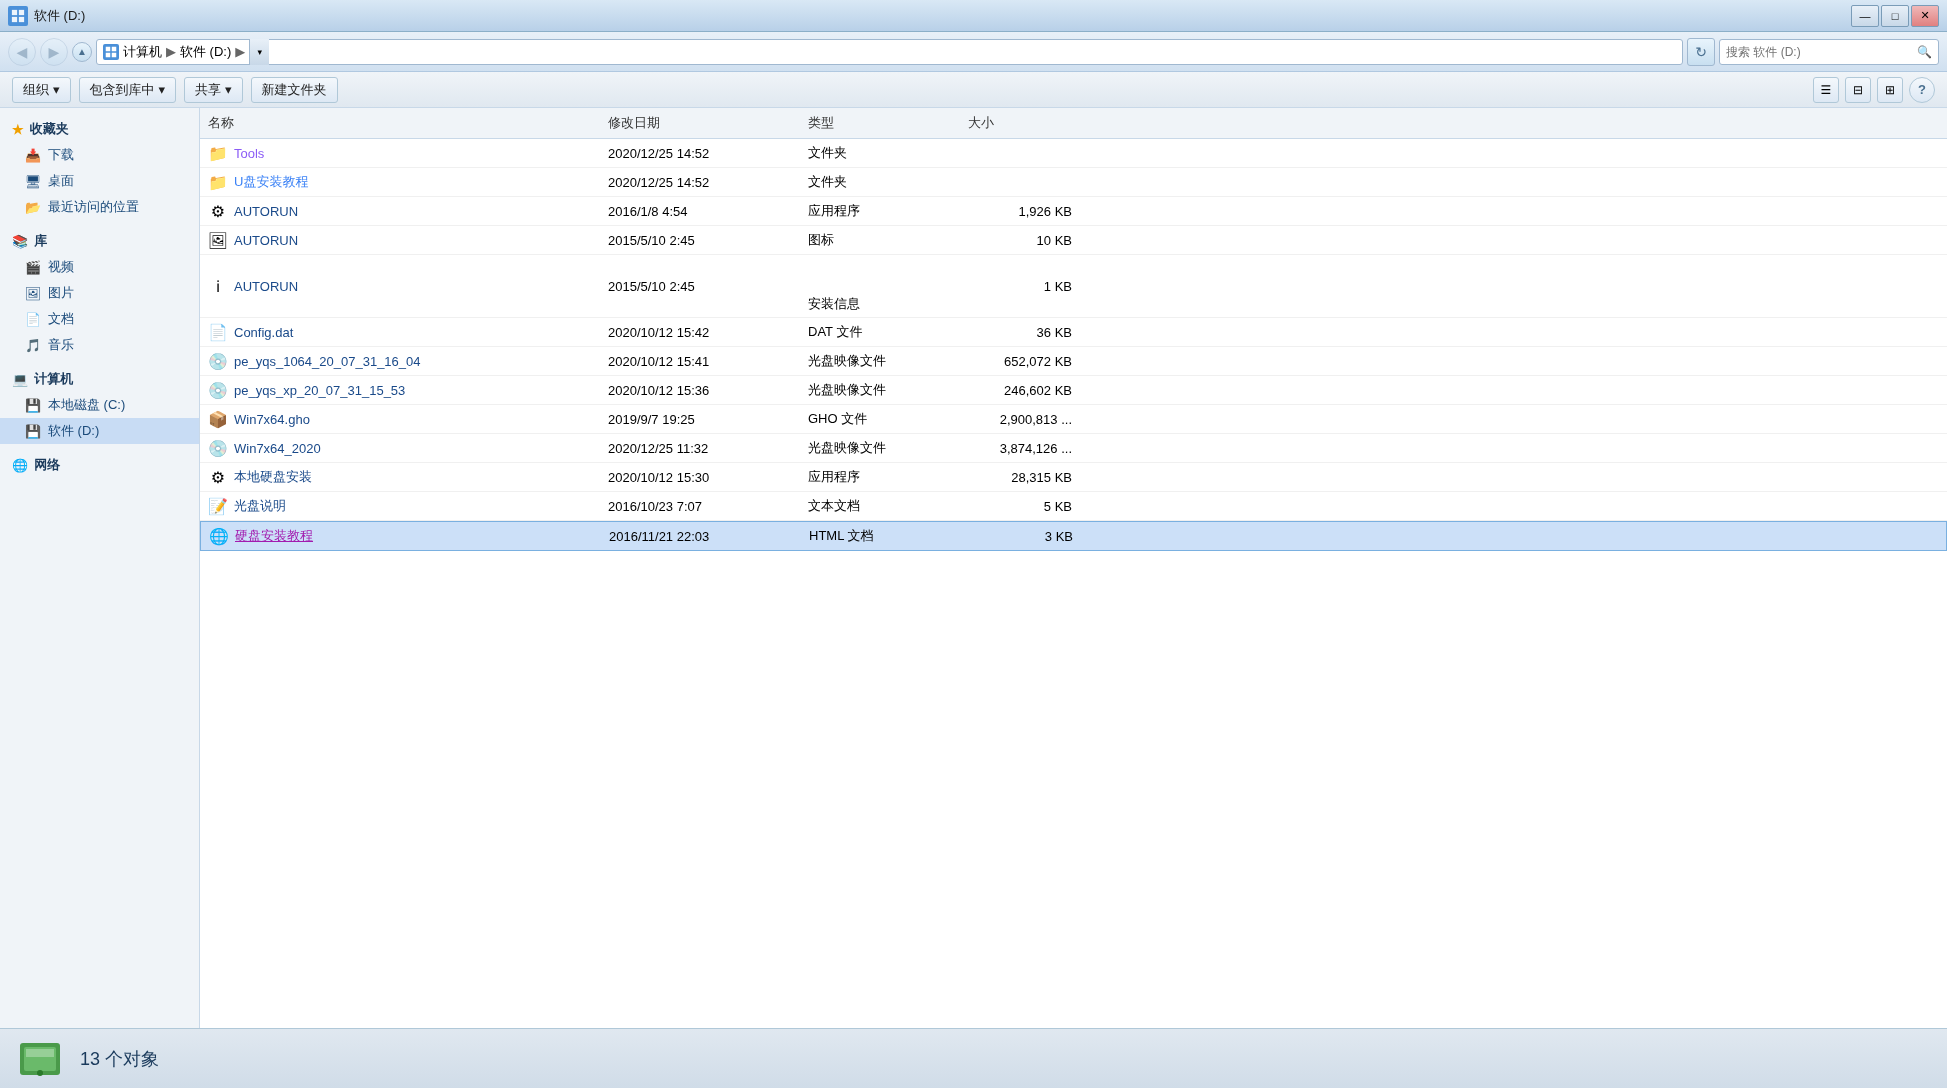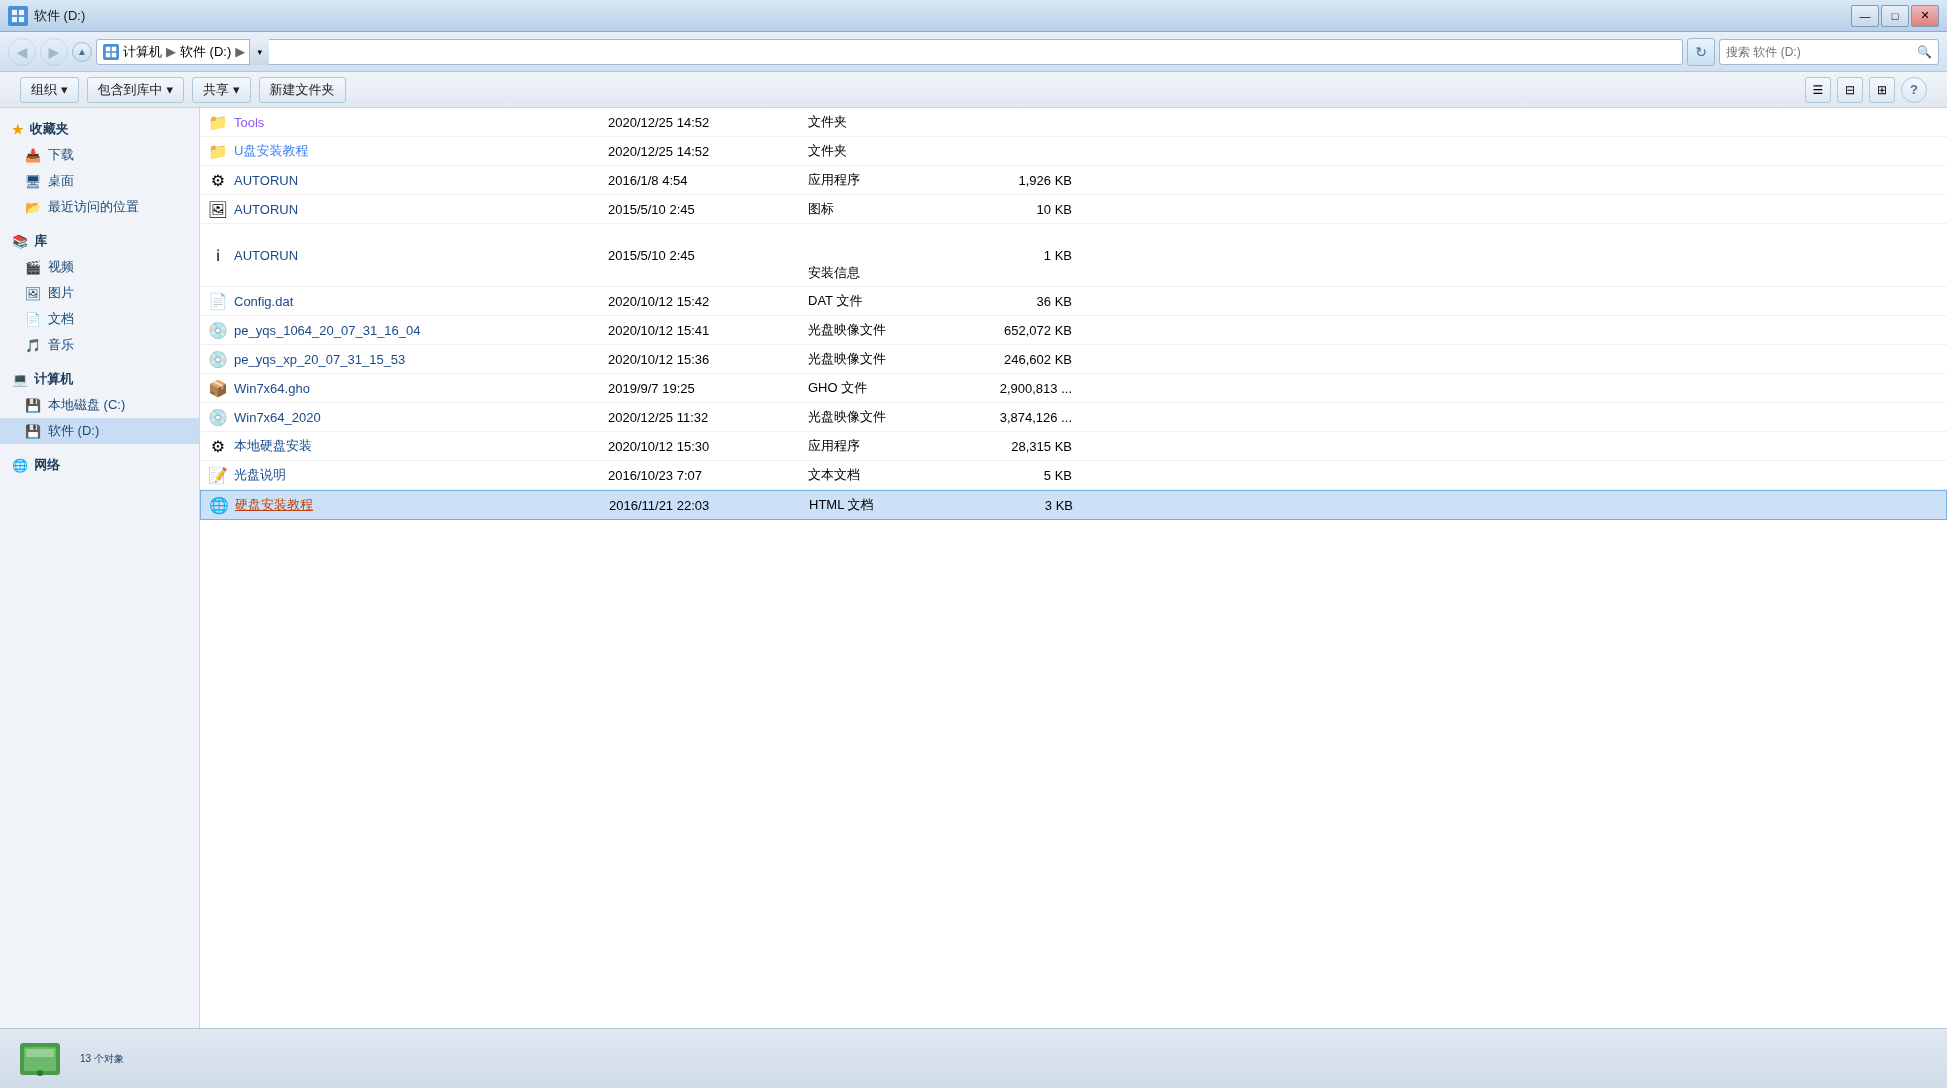--- a/index.html
+++ b/index.html
@@ -170,21 +170,21 @@
       font-size: 12px;
       cursor: pointer;
     }
 
     
     .toolbar {
       height: 36px;
       background: linear-gradient(to bottom, #f0f4f8, #e0e8f0);
       display: flex;
       align-items: center;
-      padding: 0 20px;
+      padding: 0 12px;
       gap: 8px;
       border-bottom: 1px solid #c8d8e8;
     }
     .toolbar-btn {
       height: 26px;
       padding: 0 10px;
       border: 1px solid #b0c8d8;
       background: linear-gradient(to bottom, #f4f8fc, #dde8f4);
       border-radius: 3px;
       cursor: pointer;
@@ -347,21 +347,21 @@
       display: flex;
       align-items: center;
       padding: 0 16px;
       gap: 16px;
     }
     .status-icon {
       width: 48px;
       height: 48px;
     }
     .status-text {
-      font-size: 10px;
+      font-size: 18px;
       color: #1a3a5c;
     }
 
     
     ::-webkit-scrollbar { width: 14px; }
     ::-webkit-scrollbar-track { background: #e8f0f8; }
     ::-webkit-scrollbar-thumb { background: #a0b8d0; border: 2px solid #e8f0f8; border-radius: 4px; }
   </style>
 </head>
 <body>
@@ -499,20 +499,34 @@
     <div class="sidebar-section">
       <div class="sidebar-header">
         <span>🌐</span>
         <span>网络</span>
       </div>
     </div>
   </div>
 
   <div class="file-area">
 
+    <div class="file-header">
+      <div class="file-header-cell col-name">
+        <span>名称</span>
+      </div>
+      <div class="file-header-cell col-date">
+        <span>修改日期</span>
+      </div>
+      <div class="file-header-cell col-type">
+        <span>类型</span>
+      </div>
+      <div class="file-header-cell col-size">
+        <span>大小</span>
+      </div>
+    </div>
 
     <div class="file-list" id="file-list">
     <div class="file-row">
       <div class="file-cell file-name-cell" style="width:400px;">
         <span class="file-icon" style="font-size:16px;">📁</span>
         <span style="color:#8b5cf6; text-decoration:none">Tools</span>
       </div>
       <div class="file-cell" style="width:200px;">2020/12/25 14:52</div>
       <div class="file-cell" style="width:160px;">文件夹</div>
       <div class="file-cell" style="width:120px; text-align:right;"></div>
@@ -612,21 +626,21 @@
         <span class="file-icon" style="font-size:16px;">📝</span>
         <span style="color:#1a4a8a; text-decoration:none">光盘说明</span>
       </div>
       <div class="file-cell" style="width:200px;">2016/10/23 7:07</div>
       <div class="file-cell" style="width:160px;">文本文档</div>
       <div class="file-cell" style="width:120px; text-align:right;">5 KB</div>
     </div>
         <div class="file-row selected">
       <div class="file-cell file-name-cell" style="width:400px;">
         <span class="file-icon" style="font-size:16px;">🌐</span>
-        <span style="color:#c2410c; text-decoration:underline">硬盘安装教程</span>
+        <span style="color:#a21caf; text-decoration:underline">硬盘安装教程</span>
       </div>
       <div class="file-cell" style="width:200px;">2016/11/21 22:03</div>
       <div class="file-cell" style="width:160px;">HTML 文档</div>
       <div class="file-cell" style="width:120px; text-align:right;">3 KB</div>
     </div>
       </div>
   </div>
 </div>
 
 <div class="statusbar">

